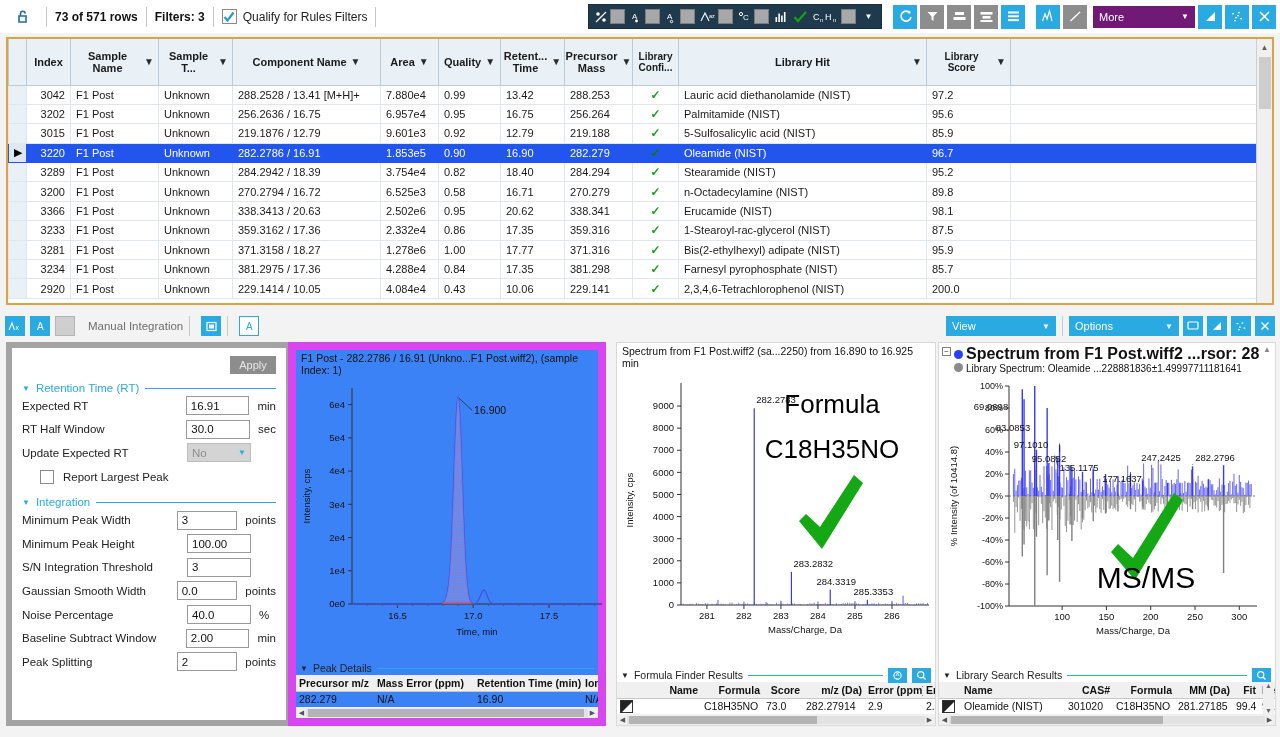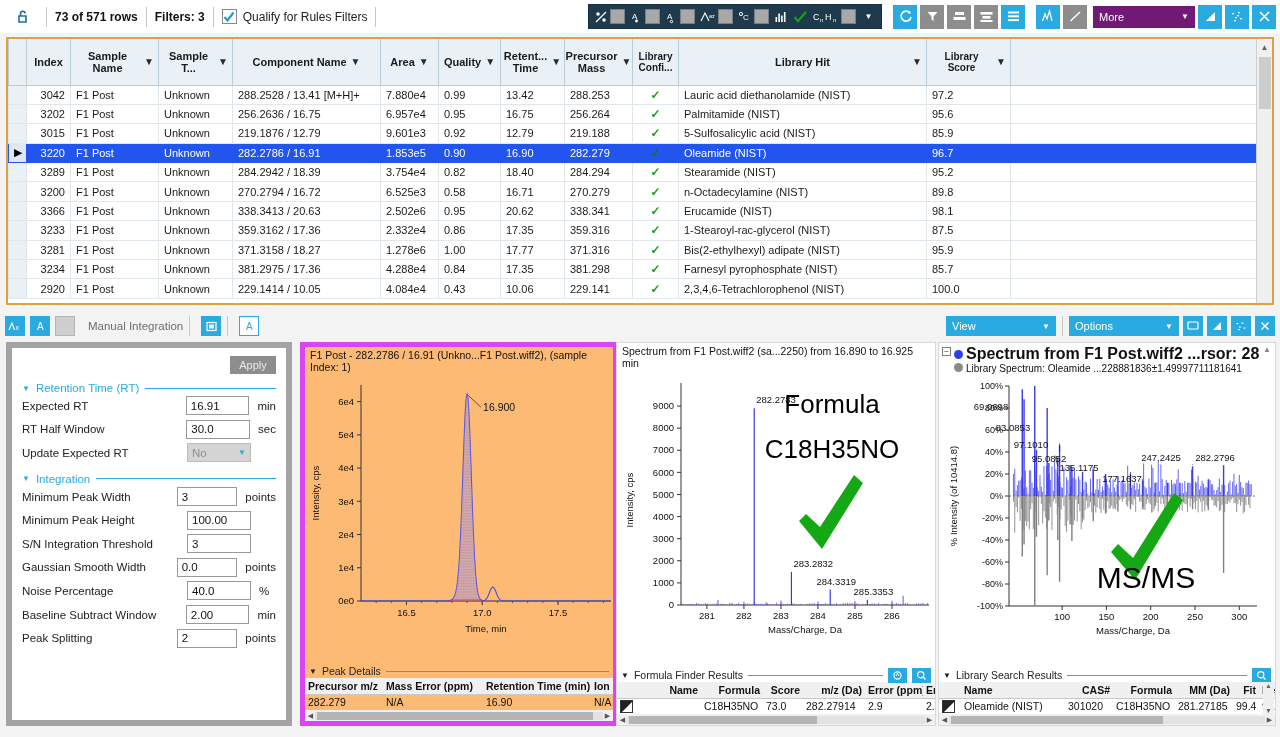--- a/index.html
+++ b/index.html
@@ -127,22 +127,22 @@
     width:64px; height:19px; border:1px solid #999; background:#fff;
     font-size:11.5px; color:#111; padding:0 4px; display:flex; align-items:center;
   }
   .p-inp.dis { background:#d4d4d4; border-color:#bdbdbd; color:#8f8f8f; justify-content:space-between; }
   .p-unit { margin-left:8px; font-size:11.5px; color:#222; }
   .p-chk { width:14px; height:14px; border:1px solid #8a8a8a; background:#fff; margin-left:18px; }
   .p-chk-lbl { margin-left:9px; font-size:11.5px; color:#222; }
 
   
   .panel-chrom {
-    position:absolute; left:300px; top:342px; width:318px; height:384px;
-    border:5px solid #d946ef; background:#fdba74;
+    position:absolute; left:288px; top:342px; width:318px; height:384px;
+    border:8px solid #d946ef; background:#3b82f6;
   }
   .panel-ms {
     position:absolute; left:616px; top:342px; width:320px; height:384px;
     background:#ffffff; border:1px solid #d9d9d9;
   }
   .panel-lib {
     position:absolute; left:938px; top:342px; width:338px; height:384px;
     background:#ffffff; border:1px solid #d9d9d9;
   }
   .ch-title { font-size:10.5px; color:#111; padding:2px 5px 0 5px; line-height:12px; }
@@ -600,21 +600,21 @@
             <td style="text-align: right;">2920</td>
             <td>F1 Post</td>
             <td>Unknown</td>
             <td>229.1414 / 10.05</td>
             <td>4.084e4</td>
             <td>0.43</td>
             <td>10.06</td>
             <td>229.141</td>
             <td class="c-chk" style="text-align: center;"><span class="chk-green">✓</span></td>
             <td>2,3,4,6-Tetrachlorophenol (NIST)</td>
-            <td>100.0</td>
+            <td>200.0</td>
             <td></td>
           </tr>
         </tbody>
     </table>
     <div class="scroll-col">
       <div class="sc-up">▲</div>
       <div class="sc-thumb"></div>
     </div>
   </div>
 
@@ -705,20 +705,24 @@
       <span class="p-lbl">RT Half Window</span>
       <span class="p-inp">30.0</span>
       <span class="p-unit">sec</span>
     </div>
     <div class="p-row">
       <span class="p-lbl">Update Expected RT</span>
       <span class="p-inp dis">
         <span>No</span>
         <span style="color:#29ABE2;font-size:8px">▼</span>
       </span>
+    </div>
+    <div class="p-row">
+      <span class="p-chk"></span>
+      <span class="p-chk-lbl">Report Largest Peak</span>
     </div>
 
     <div class="sec-head" style="margin-top:8px">
       <span class="sec-tri">▼</span>
       <span class="sec-txt">Integration</span>
       <span class="sec-line"></span>
     </div>
 
     <div class="p-row">
       <span class="p-lbl">Minimum Peak Width</span>

